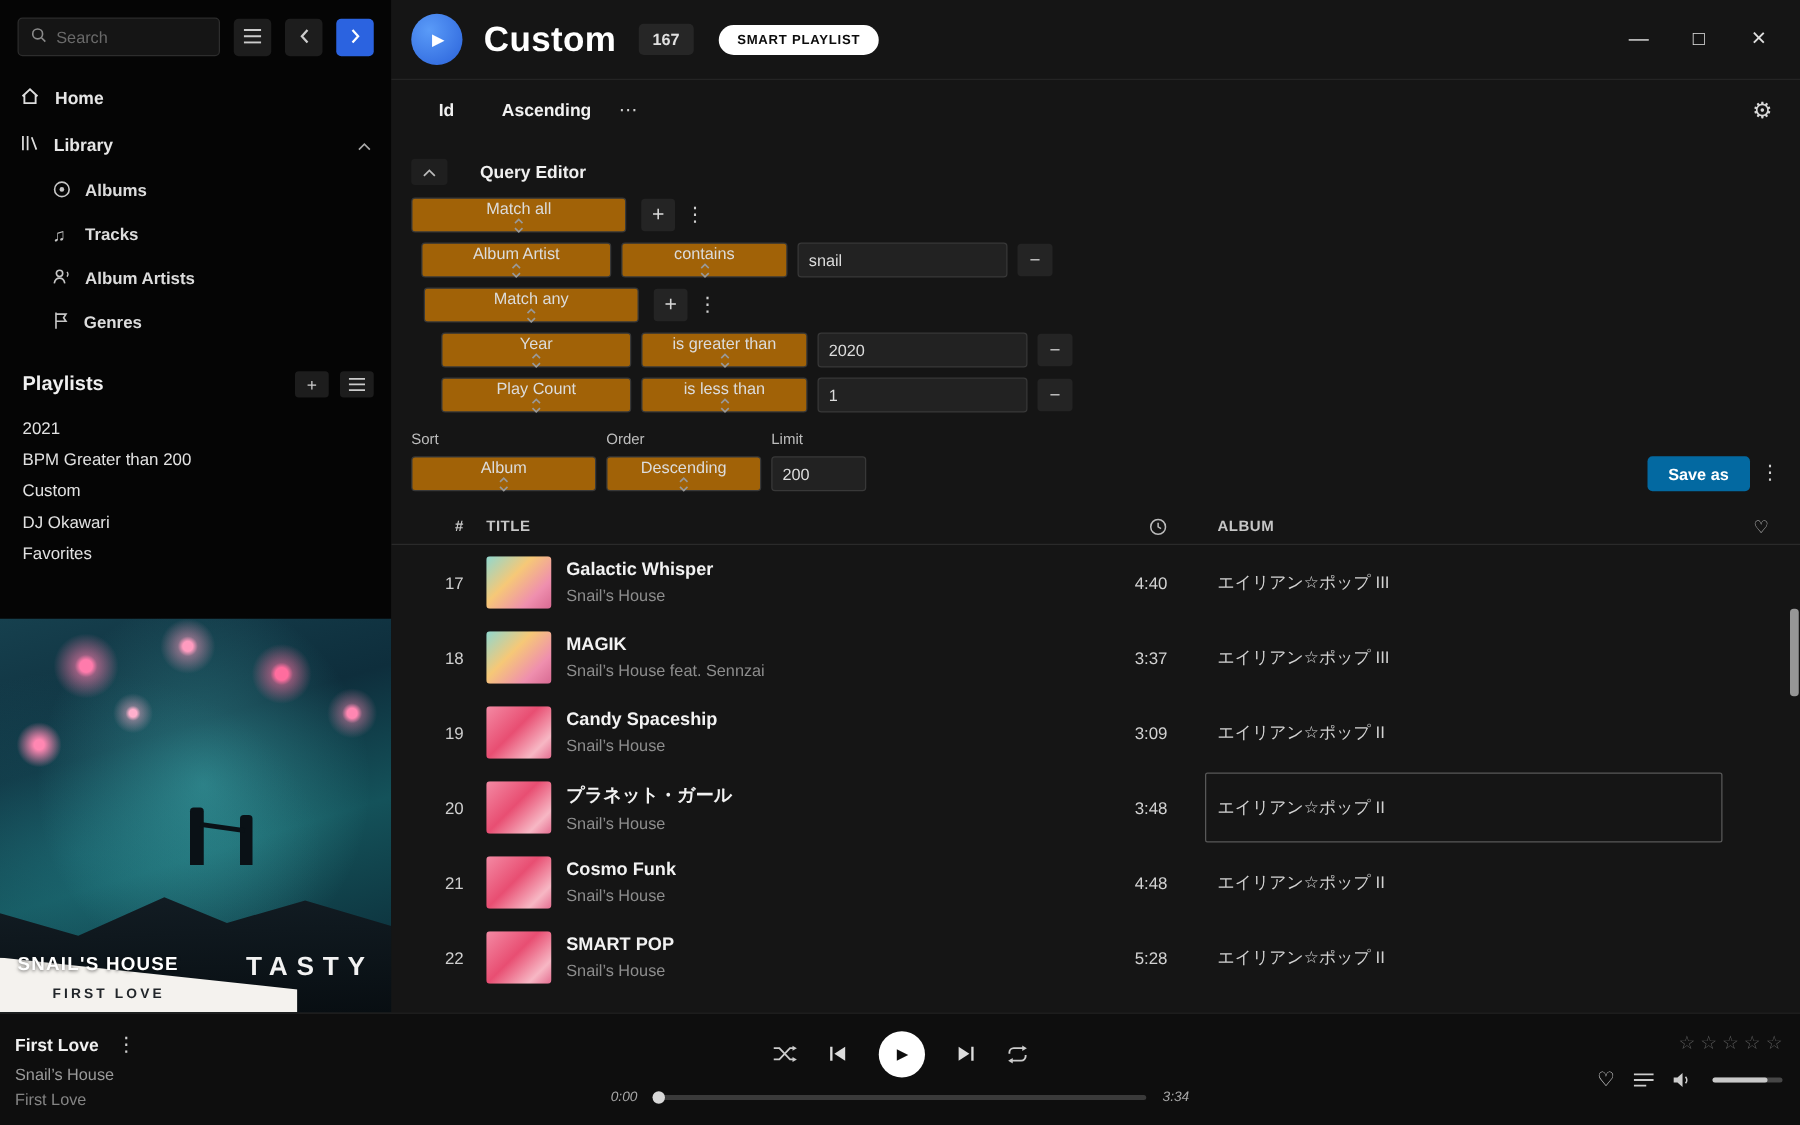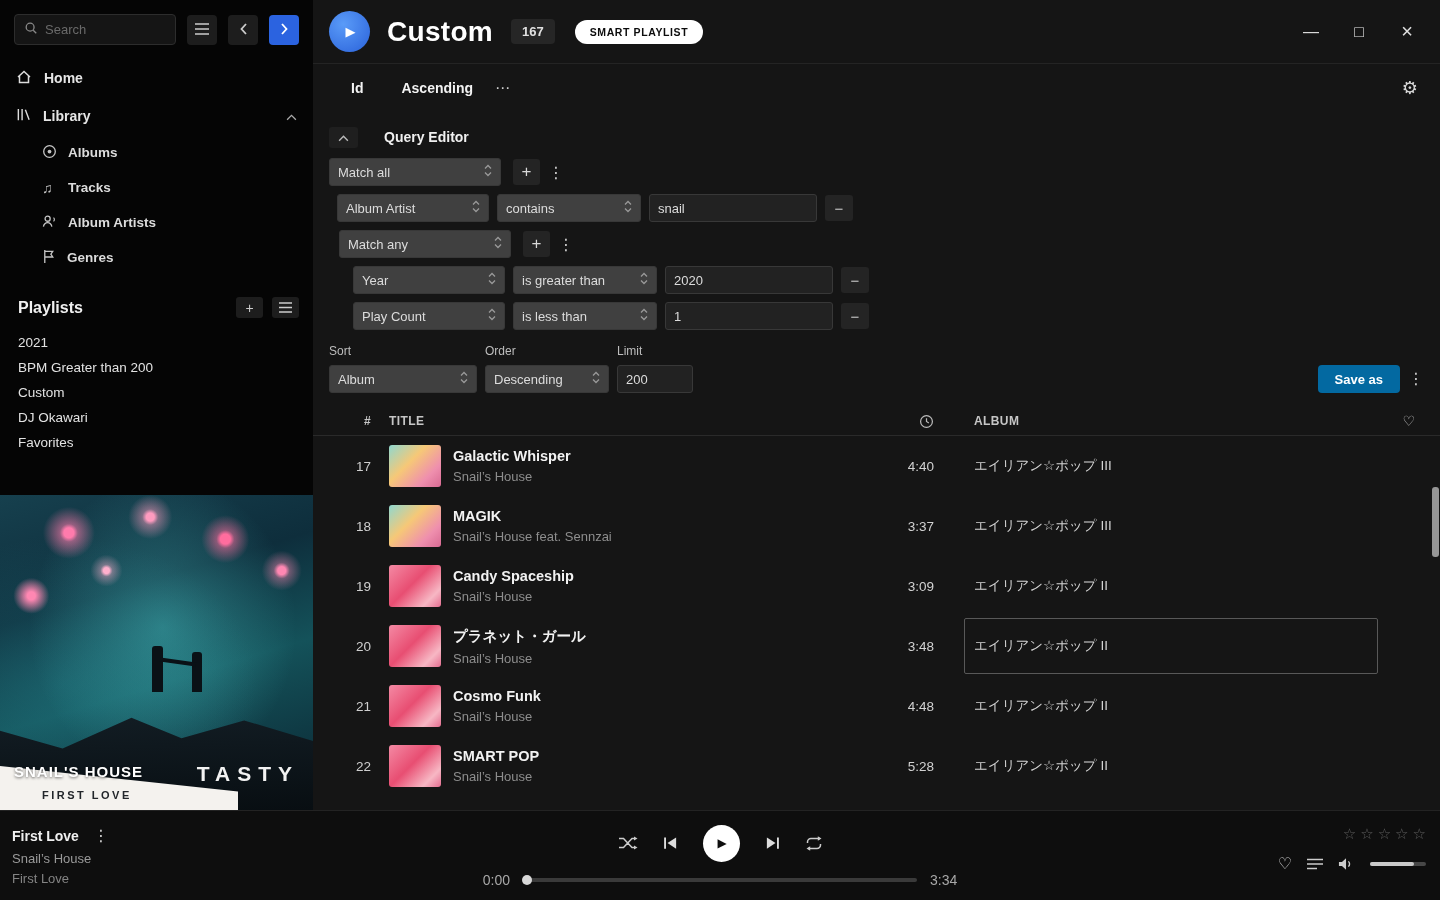--- a/index.html
+++ b/index.html
@@ -71,24 +71,24 @@
   .toolbar { height:48px; flex-shrink:0; display:flex; align-items:center; padding:0 22px; gap:22px; }
   .tb-sort { font-weight:700; font-size:14px; color:#f2f2f2; cursor:pointer;margin-left:16px; }
   .tb-more { color:#cfcfcf; font-size:15px; letter-spacing:1px; cursor:pointer; }
   .tb-gear { margin-left:auto; color:#d8d8d8; font-size:18px; cursor:pointer; }
 
   .qe { padding:4px 16px 0 16px; flex-shrink:0; }
   .qe-head { height:42px; display:flex; align-items:center; gap:26px; }
   .collapse-btn { width:29px; height:21px; background:#1f1f1f; border-radius:3px; display:flex; align-items:center; justify-content:center; cursor:pointer; }
   .qe-title { font-weight:700; font-size:14px; color:#f0f0f0; }
   .qe-row { display:flex; align-items:center; gap:8px; margin-bottom:8px; }
-  .sel { height:28px; background:#404040; border:1px solid #383838; border-radius:3px; color:#dcdcdc; font-size:13px;
-    display:flex; align-items:center; justify-content:space-between; padding:0 8px; cursor:pointer; }
+  .sel { height:28px; background:#a16207; border:1px solid #383838; border-radius:3px; color:#dcdcdc; font-size:13px;
+    display:flex; align-items:center; justify-content:space-between; padding:0 8px; cursor:pointer;flex-direction:column; }
   .text-input { height:28px; background:#222222; border:1px solid #383838; border-radius:3px; color:#dcdcdc; font-size:13px; padding:0 8px; outline:none; font-family:inherit; }
-  .w-match{width:172px} .w-field{width:152px} .w-op{width:144px} .w-val{width:168px}
+  .w-match{width:172px} .w-field{width:152px} .w-op{width:133px} .w-val{width:168px}
   .w-sort{width:148px} .w-order{width:124px} .w-limit{width:76px}
   .plus-btn { width:27px; height:26px; background:#242424; border-radius:3px; display:flex; align-items:center; justify-content:center; color:#d8d8d8; font-size:17px; cursor:pointer; margin-left:4px; }
   .kebab { color:#cfcfcf; font-size:16px; width:16px; text-align:center; cursor:pointer; }
   .minus-btn { width:28px; height:26px; background:#242424; border-radius:3px; display:flex; align-items:center; justify-content:center; color:#c8c8c8; font-size:15px; cursor:pointer; }
   .ind-8 { margin-left:8px; } .ind-10 { margin-left:10px; } .ind-24 { margin-left:24px; }
   .sortbar { display:flex; align-items:flex-end; gap:8px; margin-top:14px; }
   .sgroup { display:flex; flex-direction:column; gap:7px; }
   .slabel { font-size:12px; color:#bdbdbd; }
   .save-btn { height:28px; padding:0 17px; background:#0369a1; border:none; border-radius:4px; color:#fff; font-weight:700; font-size:13px; cursor:pointer; font-family:inherit; }
   .sortbar .spacer { flex:1; }
@@ -122,21 +122,21 @@
   .pb-line1 { display:flex; align-items:center; gap:14px; }
   .pb-title { font-size:14px; font-weight:600; color:#f0f0f0; }
   .pb-artist { margin-top:6px; font-size:13px; color:#9a9a9a; }
   .pb-album { margin-top:5px; font-size:13px; color:#848484; }
   .pb-center { position:absolute; left:50%; transform:translateX(-50%); top:12px; width:480px; }
   .transport { display:flex; align-items:center; justify-content:center; gap:25px; height:40px; }
   .tr-btn { display:flex; align-items:center; justify-content:center; cursor:pointer; }
   .play-btn { width:37px; height:37px; border-radius:50%; background:#ffffff; color:#0d0d0d; display:flex; align-items:center; justify-content:center; font-size:12px; cursor:pointer; }
   .play-btn span { margin-left:2px; }
   .progress { display:flex; align-items:center; gap:13px; margin-top:9px; }
-  .ptime { font-size:14px; color:#a8a8a8; width:30px; }
+  .ptime { font-size:11px; color:#a8a8a8; width:30px;font-style:italic; }
   .ptime.left { text-align:right; }
   .ptrack { flex:1; height:4px; background:#3a3a3a; border-radius:2px; position:relative; cursor:pointer; }
   .phandle { position:absolute; left:-1px; top:-3px; width:10px; height:10px; border-radius:50%; background:#d8d8d8; }
   .pb-right { position:absolute; right:14px; top:14px; }
   .stars { display:flex; justify-content:flex-end; gap:4px; color:#5e5e5e; font-size:15px; cursor:pointer; }
   .pb-ctrls { display:flex; align-items:center; justify-content:flex-end; gap:15px; margin-top:11px; }
   .pb-heart { color:#cfcfcf; font-size:16px; cursor:pointer; }
   .voltrack { width:56px; height:4px; background:#474747; border-radius:2px; position:relative; cursor:pointer; }
   .volfill { position:absolute; left:0; top:0; bottom:0; width:78%; background:#c9c9c9; border-radius:2px; }
 </style>

